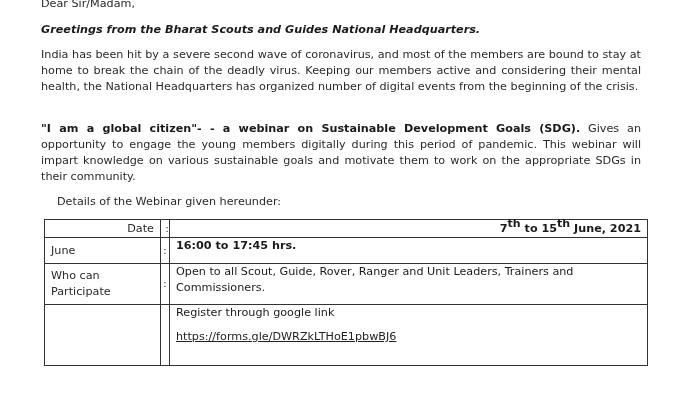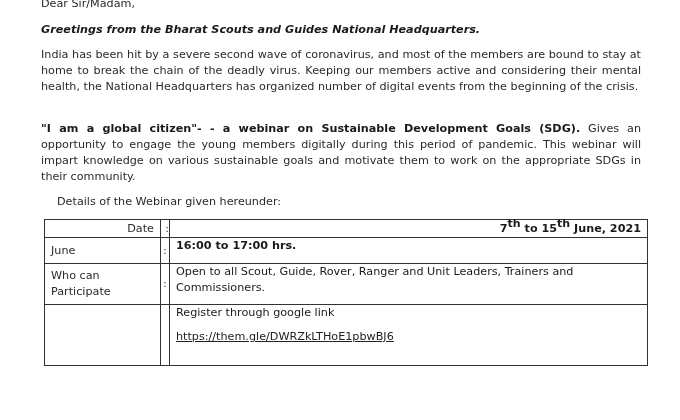--- a/index.html
+++ b/index.html
@@ -101,35 +101,35 @@
   <table class="details">
     <tbody>
     <tr class="row-date">
       <td class="label">Date</td>
       <td class="colon">:</td>
       <td class="value b"><span>7</span><sup>th</sup><span> to 15</span><sup>th</sup><span> June, 2021</span></td>
     </tr>
     <tr class="row-time">
       <td class="label">June</td>
       <td class="colon">:</td>
-      <td class="value b top">16:00 to 17:00 hrs.</td>
+      <td class="value b top">16:00 to 17:45 hrs.</td>
     </tr>
     <tr class="row-who">
       <td class="label">
         <div>Who can</div>
         <div>Participate</div>
       </td>
       <td class="colon">:</td>
       <td class="value top" style="padding-top:0;">Open to all Scout, Guide, Rover, Ranger and Unit Leaders, Trainers and Commissioners.</td>
     </tr>
     <tr class="row-register">
       <td class="label"></td>
       <td class="colon"></td>
       <td class="value top">
         <div>Register through google link</div>
         <div style="height:8px;"></div>
-        <a class="link">https://them.gle/DWRZkLTHoE1pbwBJ6</a>
+        <a class="link">https://forms.gle/DWRZkLTHoE1pbwBJ6</a>
       </td>
     </tr>
   </tbody>
     </table>
 
 </div>
 
 </body></html>

